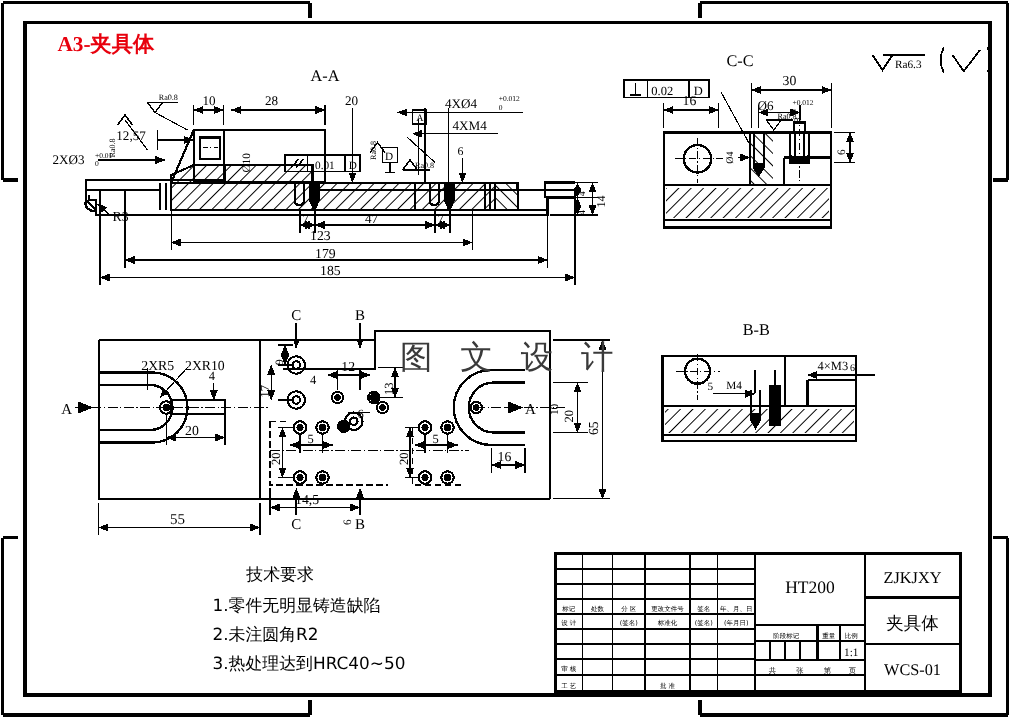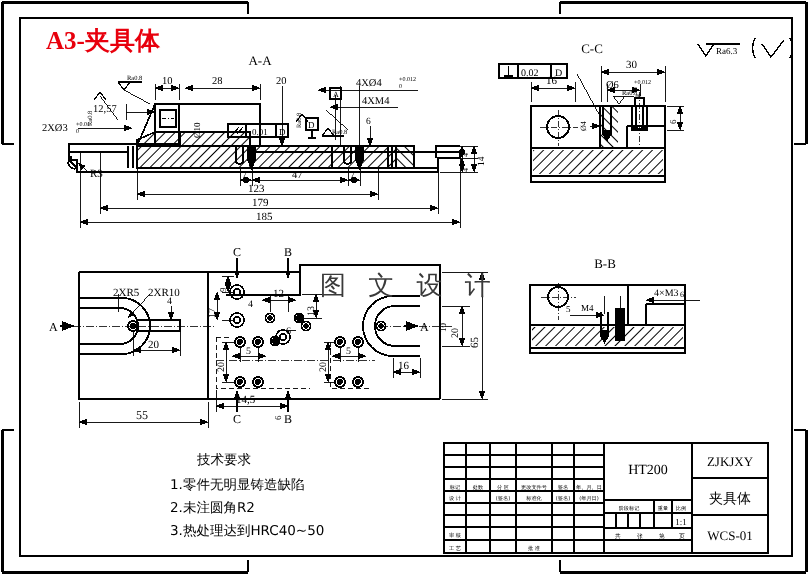--- a/index.html
+++ b/index.html
@@ -1,21 +1,21 @@
 <!DOCTYPE html>
 <html><head>
 <meta charset="utf-8">
 <style>
   html,body{margin:0;padding:0;background:#ffffff;}
   body{width:810px;height:574px;overflow:hidden;
        font-family:"Liberation Sans","DejaVu Sans",sans-serif;}
   #sheet{position:relative;width:810px;height:574px;background:#fff;}
   svg{display:block;}
   .ttl{position:absolute;color:#e8000d;font-family:"Liberation Serif","DejaVu Serif",serif;
-       font-weight:bold;font-size:25px;letter-spacing:0px;white-space:nowrap;}
+       font-weight:bold;font-size:17px;letter-spacing:0px;white-space:nowrap;}
   .cjk{font-family:"DejaVu Sans","Liberation Sans",sans-serif;}
 </style>
 </head>
 <body>
 
 <div id="sheet">
 
 <svg width="810" height="574" viewBox="0 0 810 574" shape-rendering="crispEdges" text-rendering="geometricPrecision">
   <defs>
     <pattern id="hatchR" width="7" height="7" patternUnits="userSpaceOnUse" patternTransform="rotate(45)">

